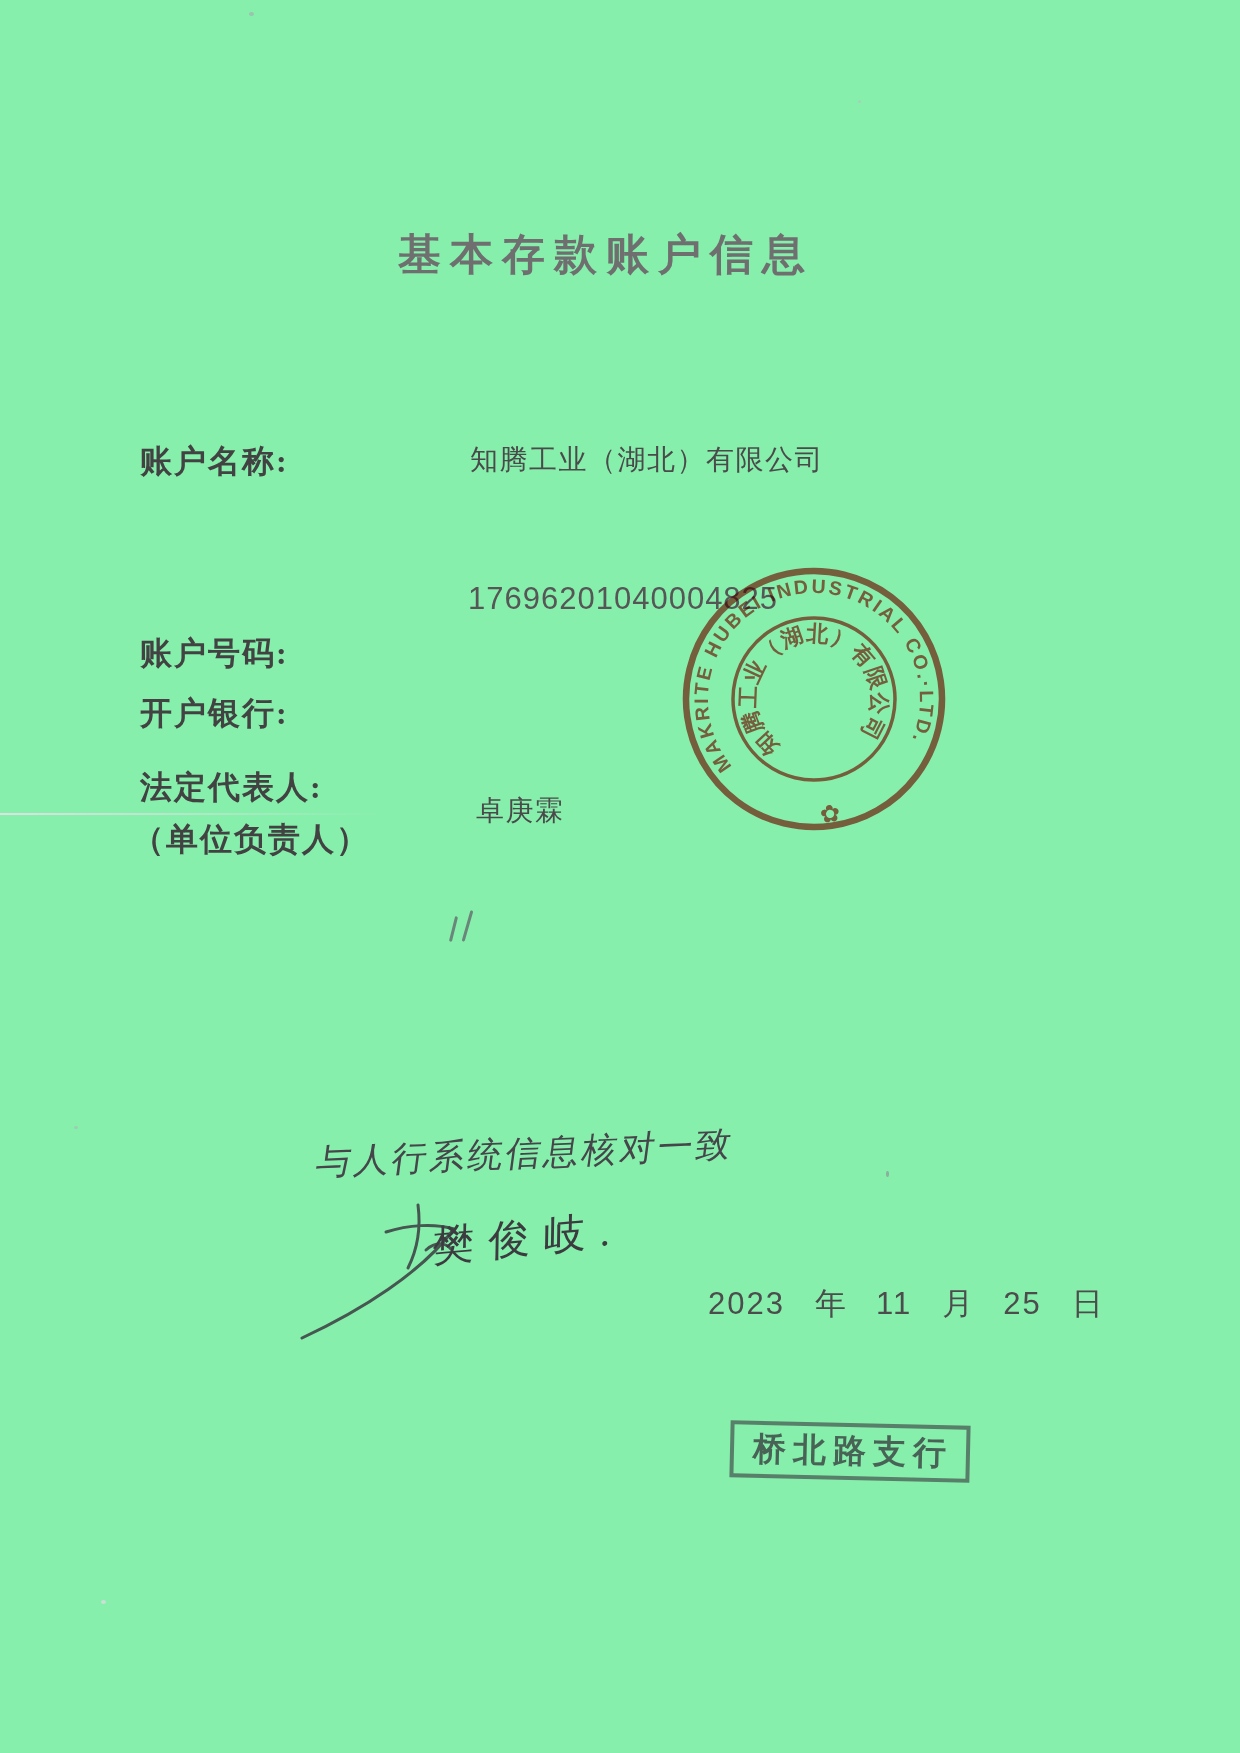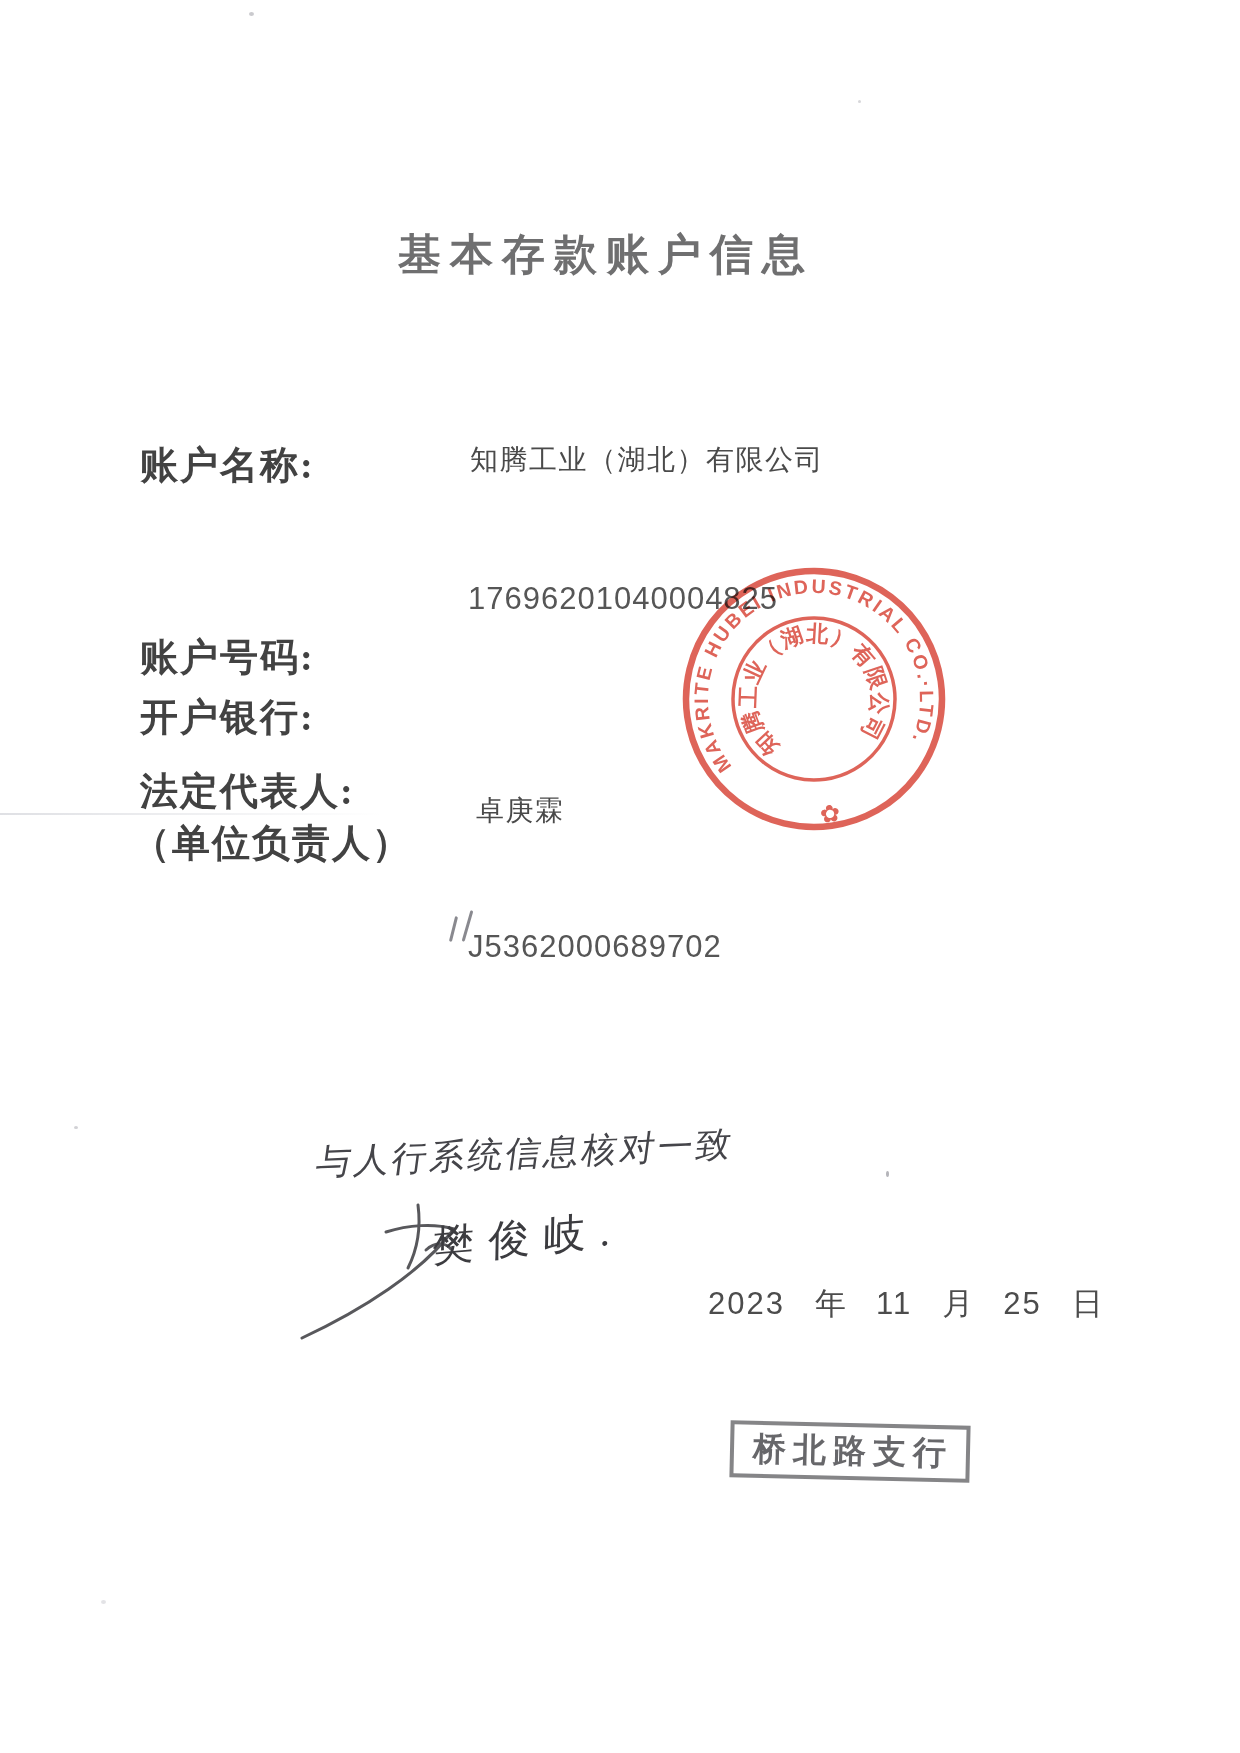--- a/index.html
+++ b/index.html
@@ -1,27 +1,27 @@
 <!DOCTYPE html>
 <html><head>
 <meta charset="utf-8">
 <style>
   html,body{margin:0;padding:0;background:#e8e8e8;}
   .page{
     position:relative;width:1240px;height:1753px;margin:0 auto;
-    background:#ffffff;overflow:hidden;
+    background:#86efac;overflow:hidden;
     font-family:"Liberation Serif","DejaVu Serif",serif;
   }
   
   .doc-title{
     position:absolute;left:398px;top:226px;
     font-size:43px;font-weight:700;color:#6f6f70;letter-spacing:9px;
   }
   
-  .f-label{position:absolute;left:140px;font-size:38px;font-weight:600;color:#424242;letter-spacing:2px;}
+  .f-label{position:absolute;left:140px;font-size:32px;font-weight:600;color:#424242;letter-spacing:2px;}
   .f-value{position:absolute;left:470px;font-size:28px;color:#4a4a4a;letter-spacing:1.5px;}
   .f-num{position:absolute;left:468px;font-family:"Liberation Sans","DejaVu Sans",sans-serif;
          font-size:31px;color:#565656;letter-spacing:1px;font-weight:500;}
   .lbl-1{top:440px;} .val-1{top:441px;}
   .lbl-2{top:585px;margin-top:47px;} .val-2{top:581px;}
   .lbl-3{top:692px;} .val-3{top:660px;width:566px;line-height:46px;}
   .lbl-4a{top:766px;} .lbl-4b{top:818px;left:132px;} .val-4{top:792px;left:476px;}
   .lbl-5{top:933px;font-weight:700;color:#383838;left:132px;}
   .val-5{top:929px;}
   
@@ -86,21 +86,20 @@
 
   <div class="f-label lbl-2">账户号码:</div>
   <div class="f-num val-2">17696201040004825</div>
 
   <div class="f-label lbl-3">开户银行:</div>
 
   <div class="f-label lbl-4a">法定代表人:</div>
   <div class="f-label lbl-4b">（单位负责人）</div>
   <div class="f-value val-4">卓庚霖</div>
 
-  <div class="f-num val-5">J5362000689702</div>
 
   <div class="hw-note">与人行系统信息核对一致</div>
 
   <svg class="sig-flourish" width="420" height="170" viewBox="0 0 420 170">
     <g fill="none" stroke="#3c3c40" stroke-width="3" stroke-linecap="round" opacity="0.85">
       <path d="M138,15 C141,38 137,60 128,78"></path>
       <path d="M106,42 C128,35 154,33 174,39"></path>
       <path d="M146,60 C156,51 166,53 171,59"></path>
       <path d="M173,40 C142,82 82,120 22,148"></path>
     </g>

